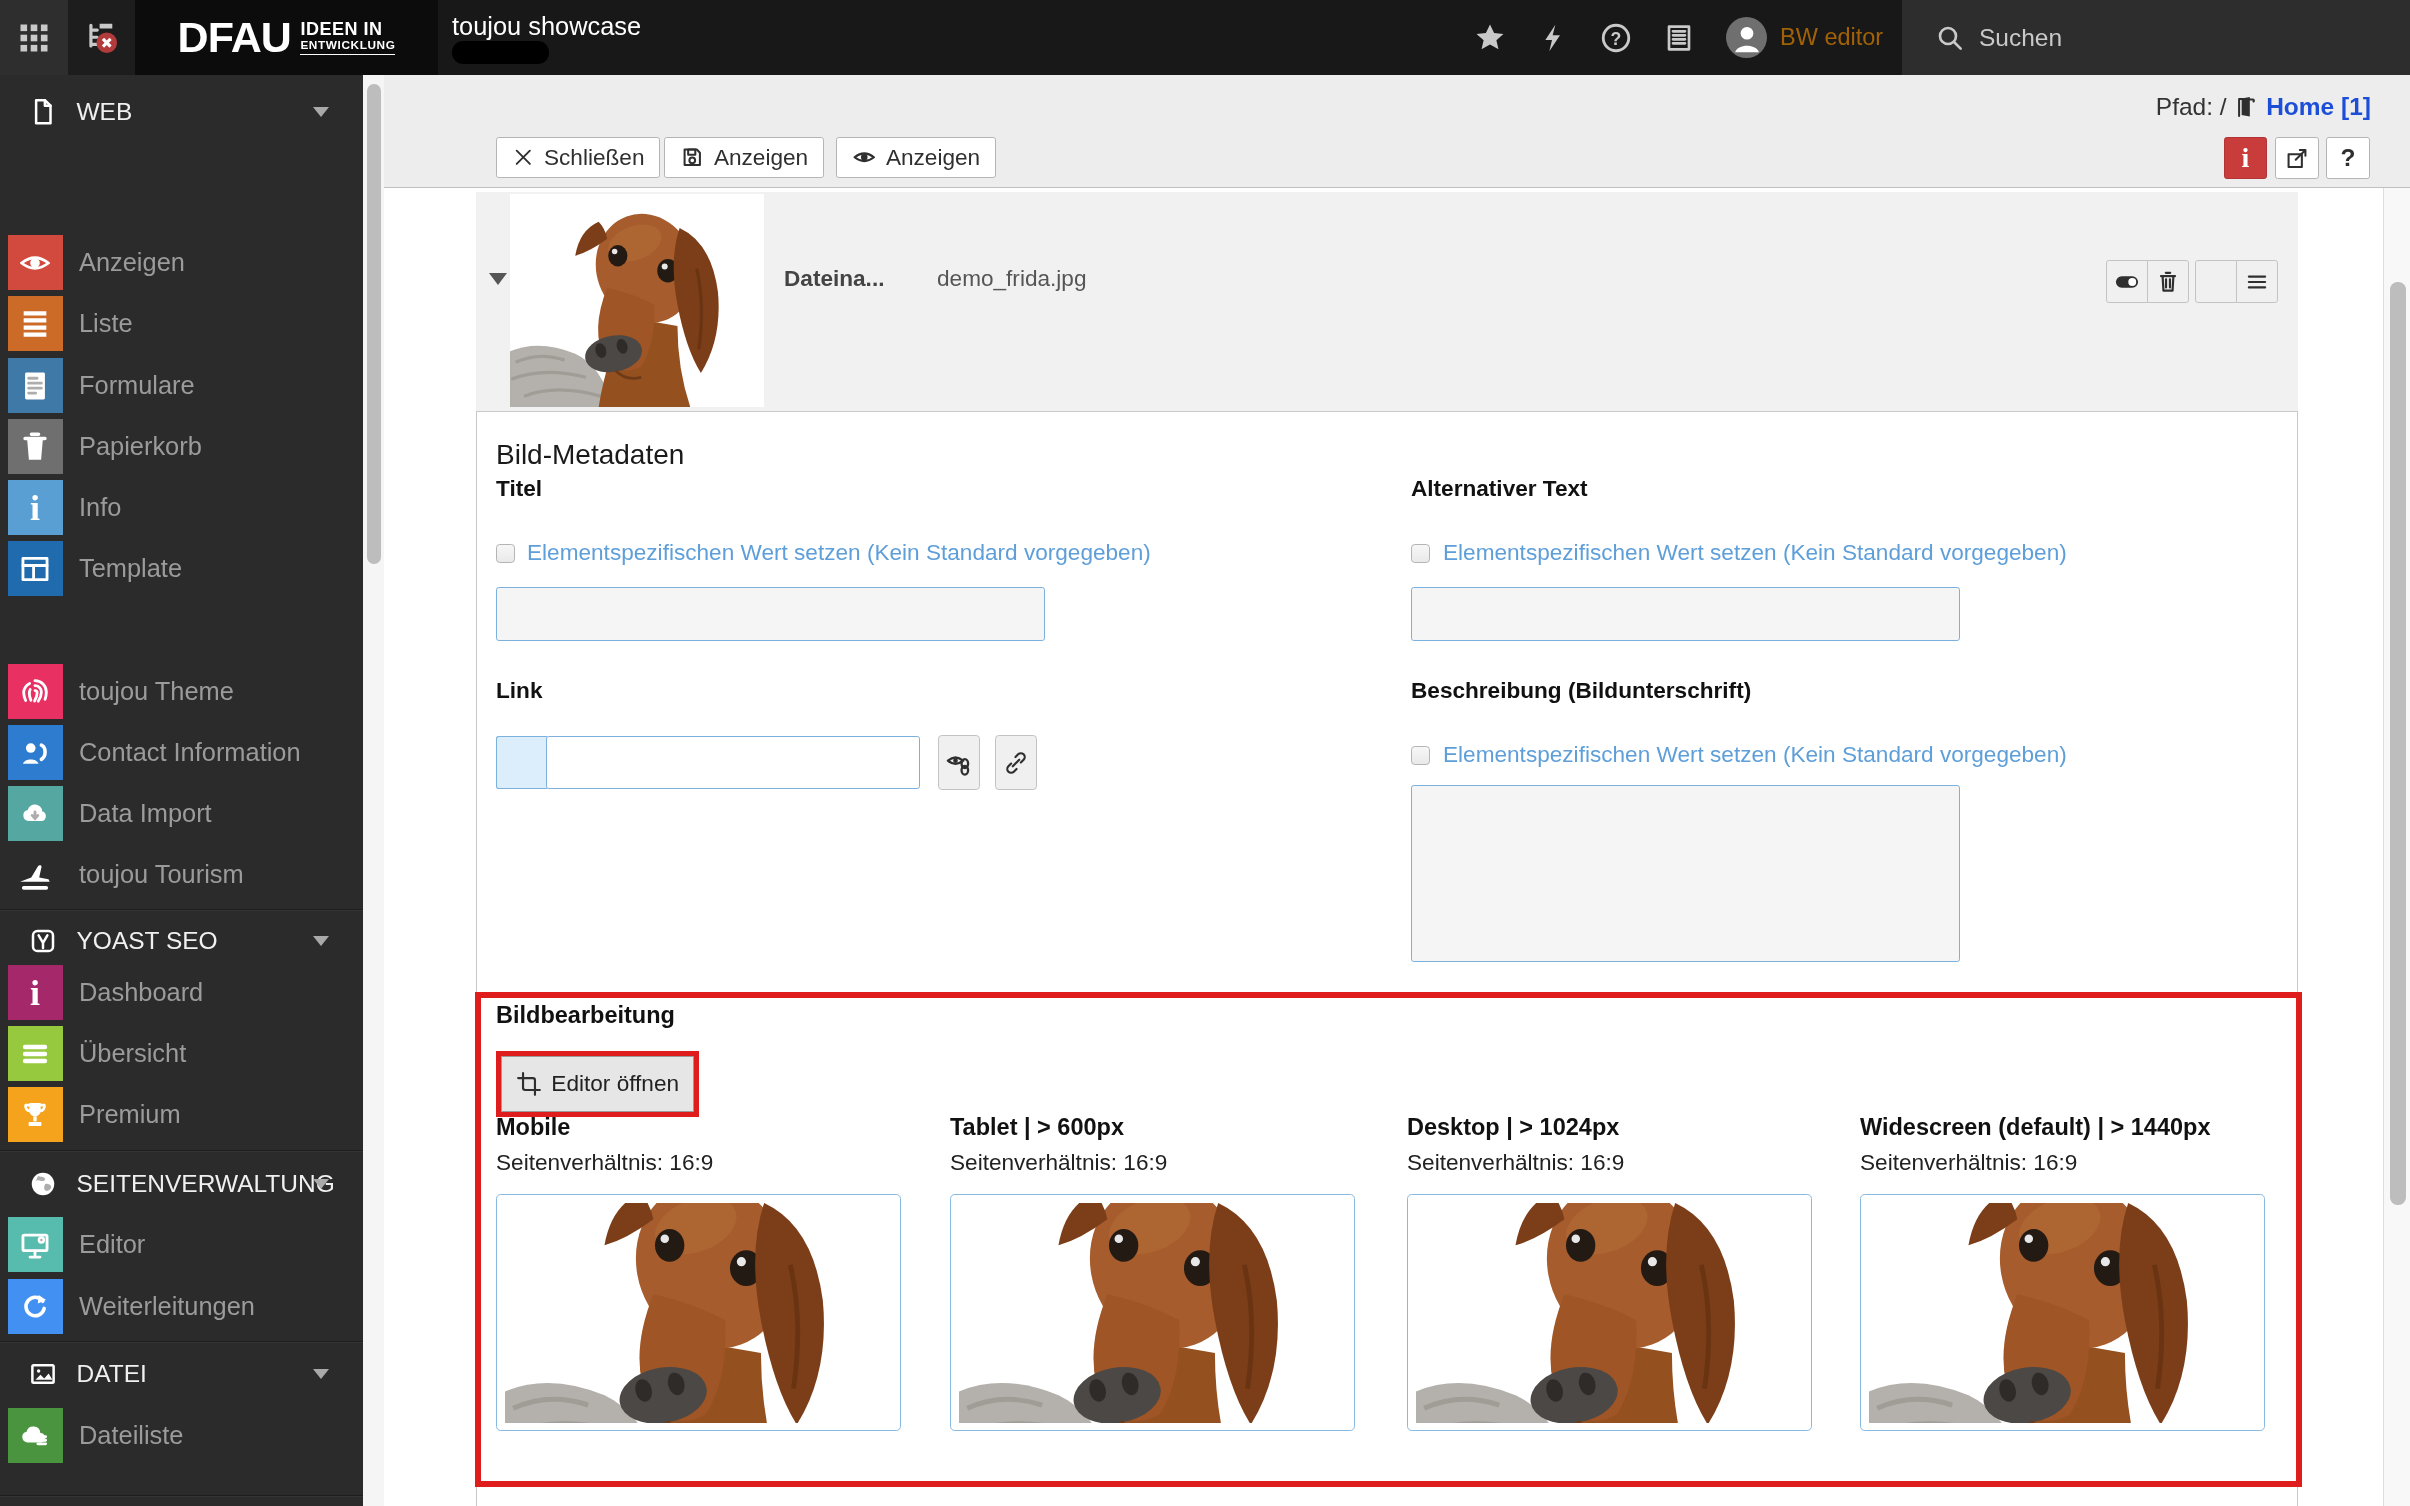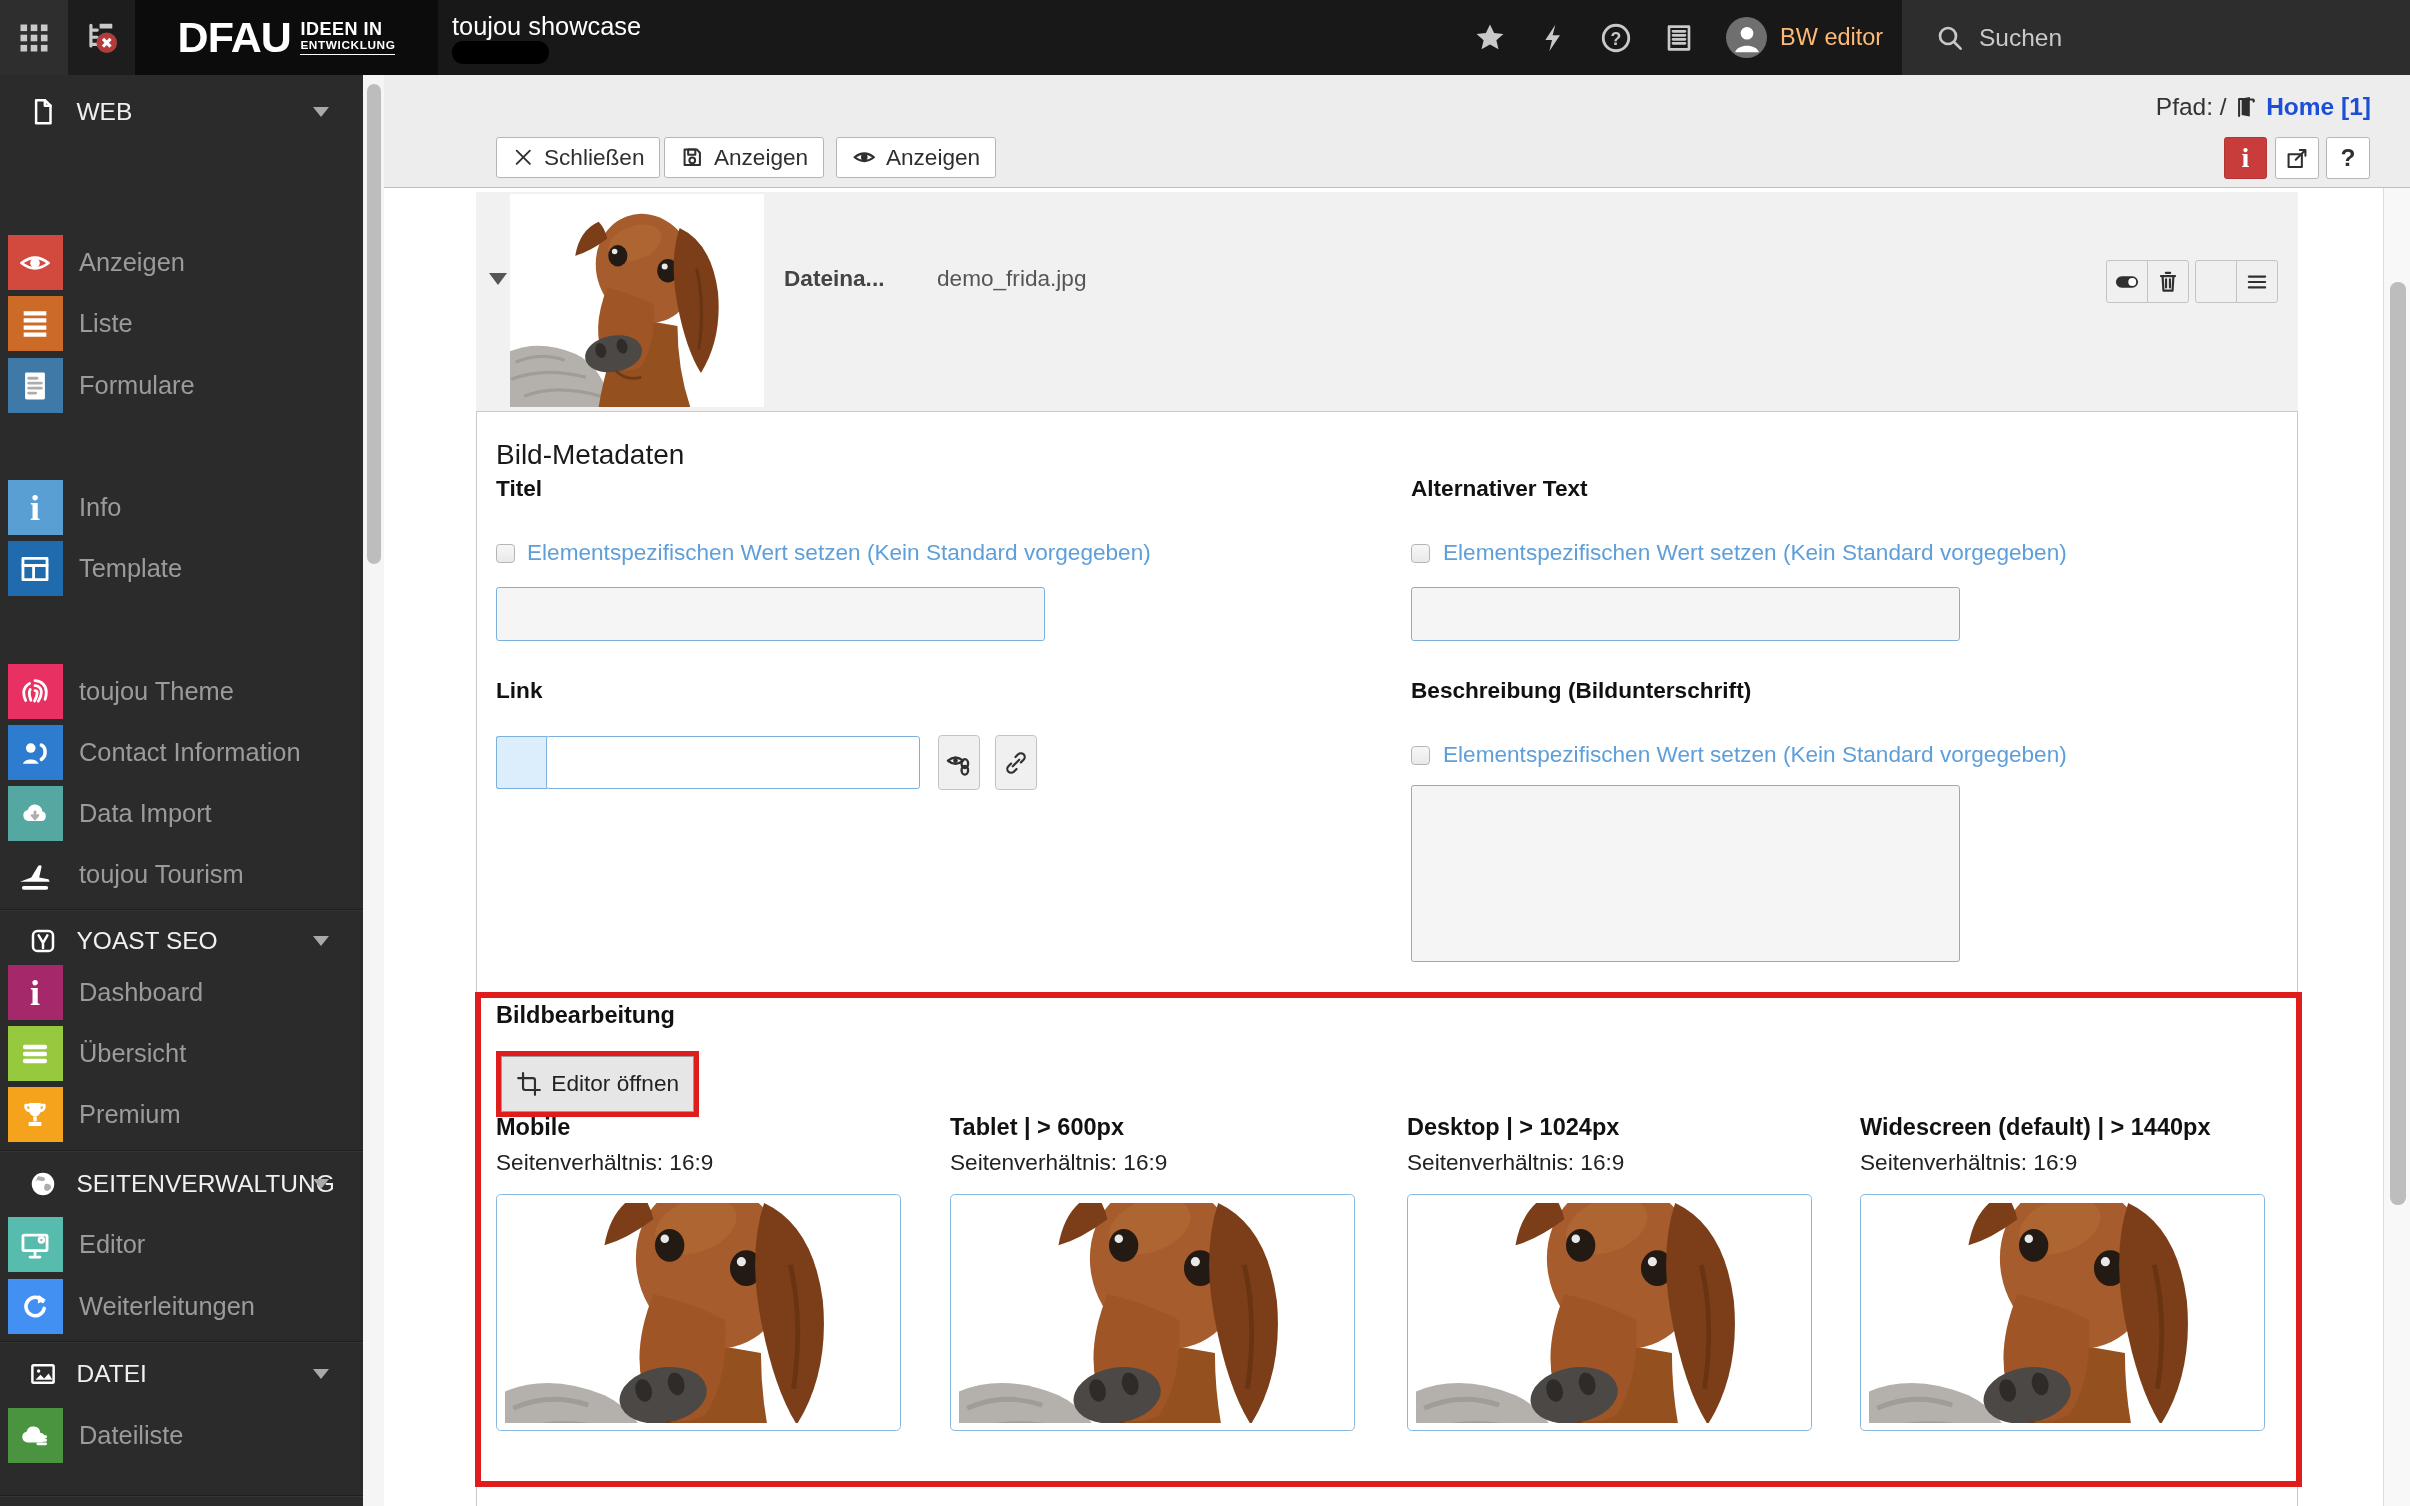--- a/index.html
+++ b/index.html
@@ -13,21 +13,21 @@
   .tb2{left:68px;width:67px;background:#1d1d1d}
   .tblogo{left:135px;width:303px;background:#0c0c0c;display:flex;align-items:center;justify-content:center;gap:9.4px}
   .dfau{color:#fff;font-size:43px;font-weight:800;letter-spacing:-0.9px}
   .dfausub{color:#fff;font-weight:700;line-height:1.05}
   .dfausub .l1{font-size:18px;letter-spacing:0.5px}
   .dfausub .l2{font-size:11.8px;border-bottom:1.9px solid #fff;padding-bottom:1.9px;letter-spacing:0.6px}
   .sitename{position:absolute;left:452px;top:12.2px;color:#fff;font-size:25.4px}
   .blob{position:absolute;left:452px;top:41px;width:97px;height:22.6px;background:#000;border-radius:11.3px}
   .tbicon{position:absolute;top:17px;width:41px;height:41px;display:flex;align-items:center;justify-content:center}
   .avatar{position:absolute;left:1726px;top:17px;width:41px;height:41px;border-radius:50%;background:#6f6f6f;overflow:hidden;display:flex;align-items:center;justify-content:center}
-  .uname{position:absolute;left:1780px;top:23.5px;color:#fdba74;font-size:23.5px}
+  .uname{position:absolute;left:1780px;top:23.5px;color:#a16207;font-size:23.5px}
   .tbsearch{position:absolute;left:1902px;top:0;width:508px;height:75px;background:#2d2d2d;display:flex;align-items:center;padding-left:32px;gap:13px;color:#c9c9c9;font-size:24.5px}
 
   
   .sidebar{position:absolute;left:0;top:75px;width:363px;height:1431px;background:#2b2b2b;overflow:hidden}
   .shead{position:absolute;left:0;width:100%;height:56px;display:flex;align-items:center;padding-left:23.5px;cursor:pointer}
   .shead .hicon{width:38px;display:flex;justify-content:center}
   .shead .hlabel{margin-left:15px;color:#f0f0f0;font-size:24.5px}
   .chev{position:absolute;right:34px;width:0;height:0;border-left:8.5px solid transparent;border-right:8.5px solid transparent;border-top:10.4px solid #a9a9a9}
   .srow{position:absolute;left:0;width:100%;height:61px;display:flex;align-items:center;cursor:pointer}
   .tile{position:absolute;left:7.5px;width:55px;height:55px;display:flex;align-items:center;justify-content:center}
@@ -234,20 +234,29 @@
     </div>
     <div class="srow" style="top:280px">
       <span class="tile" style="background-color: rgb(63, 121, 168);">
           <svg width="34" height="34" viewBox="0 0 24 24">
             <rect class="wf" x="5" y="2.5" width="14" height="19" rx="1"></rect>
             <path class="shadeln" d="M7.5 6.5h6M7.5 10h9M7.5 13.5h9M7.5 17h5"></path>
           </svg>
         </span>
       <span class="slabel">Formulare</span>
     </div>
+    <div class="srow" style="top:341px">
+      <span class="tile" style="background-color: rgb(111, 111, 111);">
+          <svg width="34" height="34" viewBox="0 0 24 24">
+            <path class="ws25" d="M9.5 3h5M5 6h14"></path>
+            <path class="wf" d="M6.5 7h11l-1.2 14H7.7z"></path>
+          </svg>
+        </span>
+      <span class="slabel">Papierkorb</span>
+    </div>
     <div class="srow" style="top:402px">
       <span class="tile" style="background-color: rgb(90, 159, 212);">
           <span class="serifi">i</span>
         </span>
       <span class="slabel">Info</span>
     </div>
     <div class="srow" style="top:463px">
       <span class="tile" style="background-color: rgb(31, 107, 173);">
           <svg width="34" height="34" viewBox="0 0 24 24">
             <rect class="ws" x="3.5" y="4.5" width="17" height="15"></rect>

